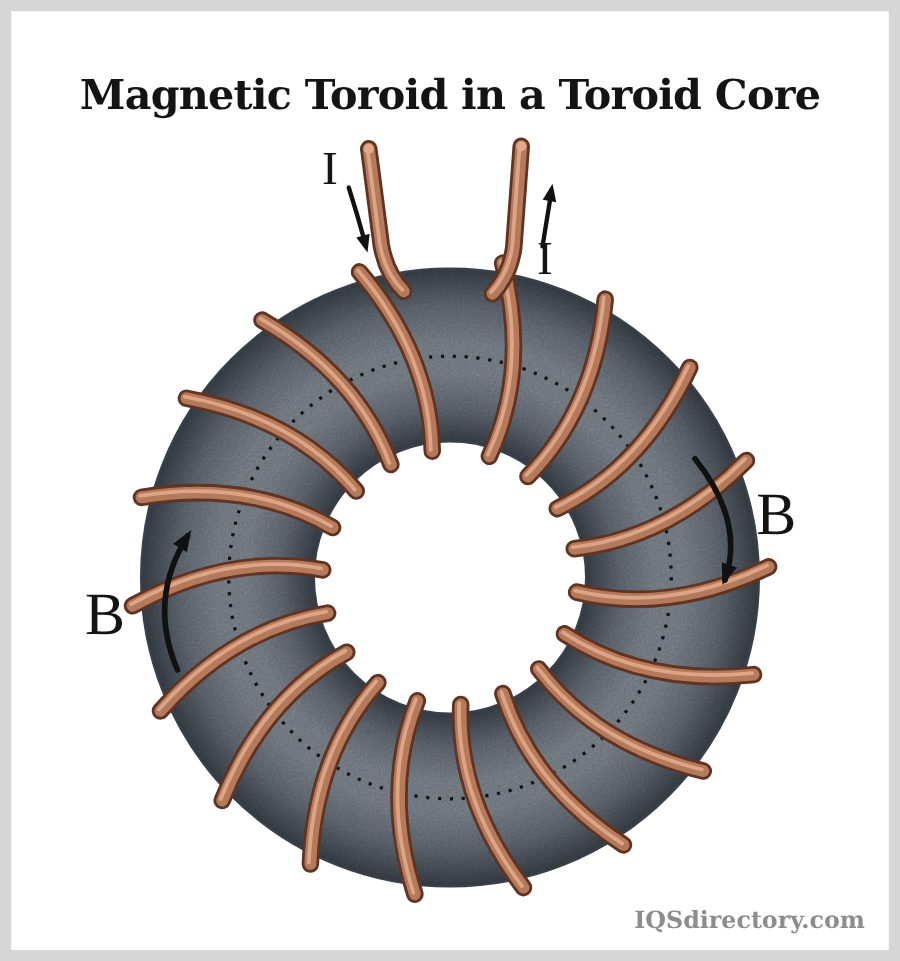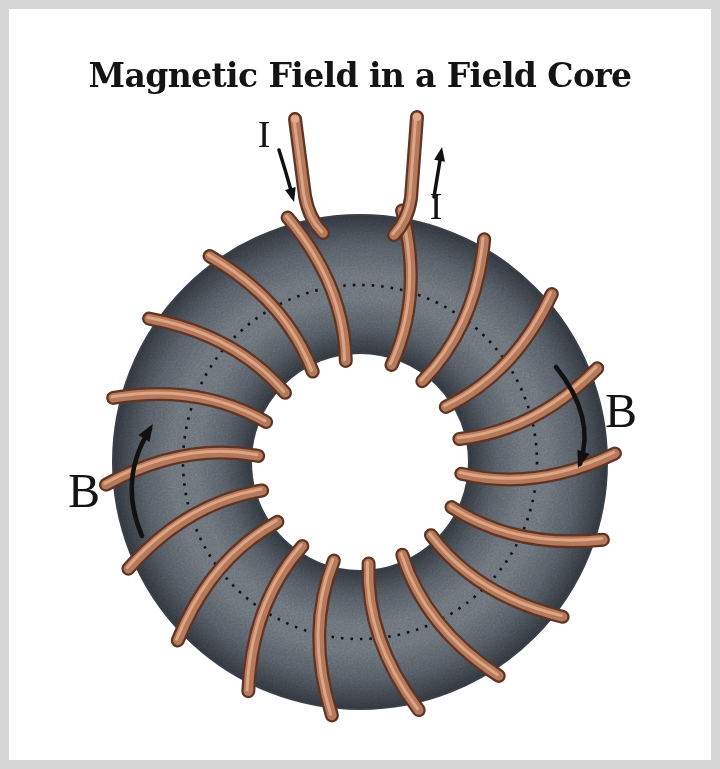--- a/index.html
+++ b/index.html
@@ -163,14 +163,15 @@
         <polygon points="153,424 138.47905988301875,434.9723424171434 149.50368513305227,441.8612928521751" fill="#111111"></polygon>
         <path d="M 556 367 Q 596 417 580 464" fill="none" stroke="#111111" stroke-width="4.5" stroke-linecap="round"></path>
         <polygon points="578,468 589.6805293671672,454.0423772187831 577.388787884376,449.8099912108401" fill="#111111"></polygon>
       </g>
     <text class="lbl i" x="264" y="147">I</text>
     <text class="lbl i" x="436" y="219">I</text>
     <text class="lbl b" x="84" y="507">B</text>
     <text class="lbl b" x="621" y="427">B</text>
   </svg>
 
-  <h1 class="title">Magnetic Field in a Field Core</h1>
+  <h1 class="title">Magnetic Toroid in a Toroid Core</h1>
+  <div class="watermark">IQSdirectory.com</div>
 </div>
 
 </body></html>

